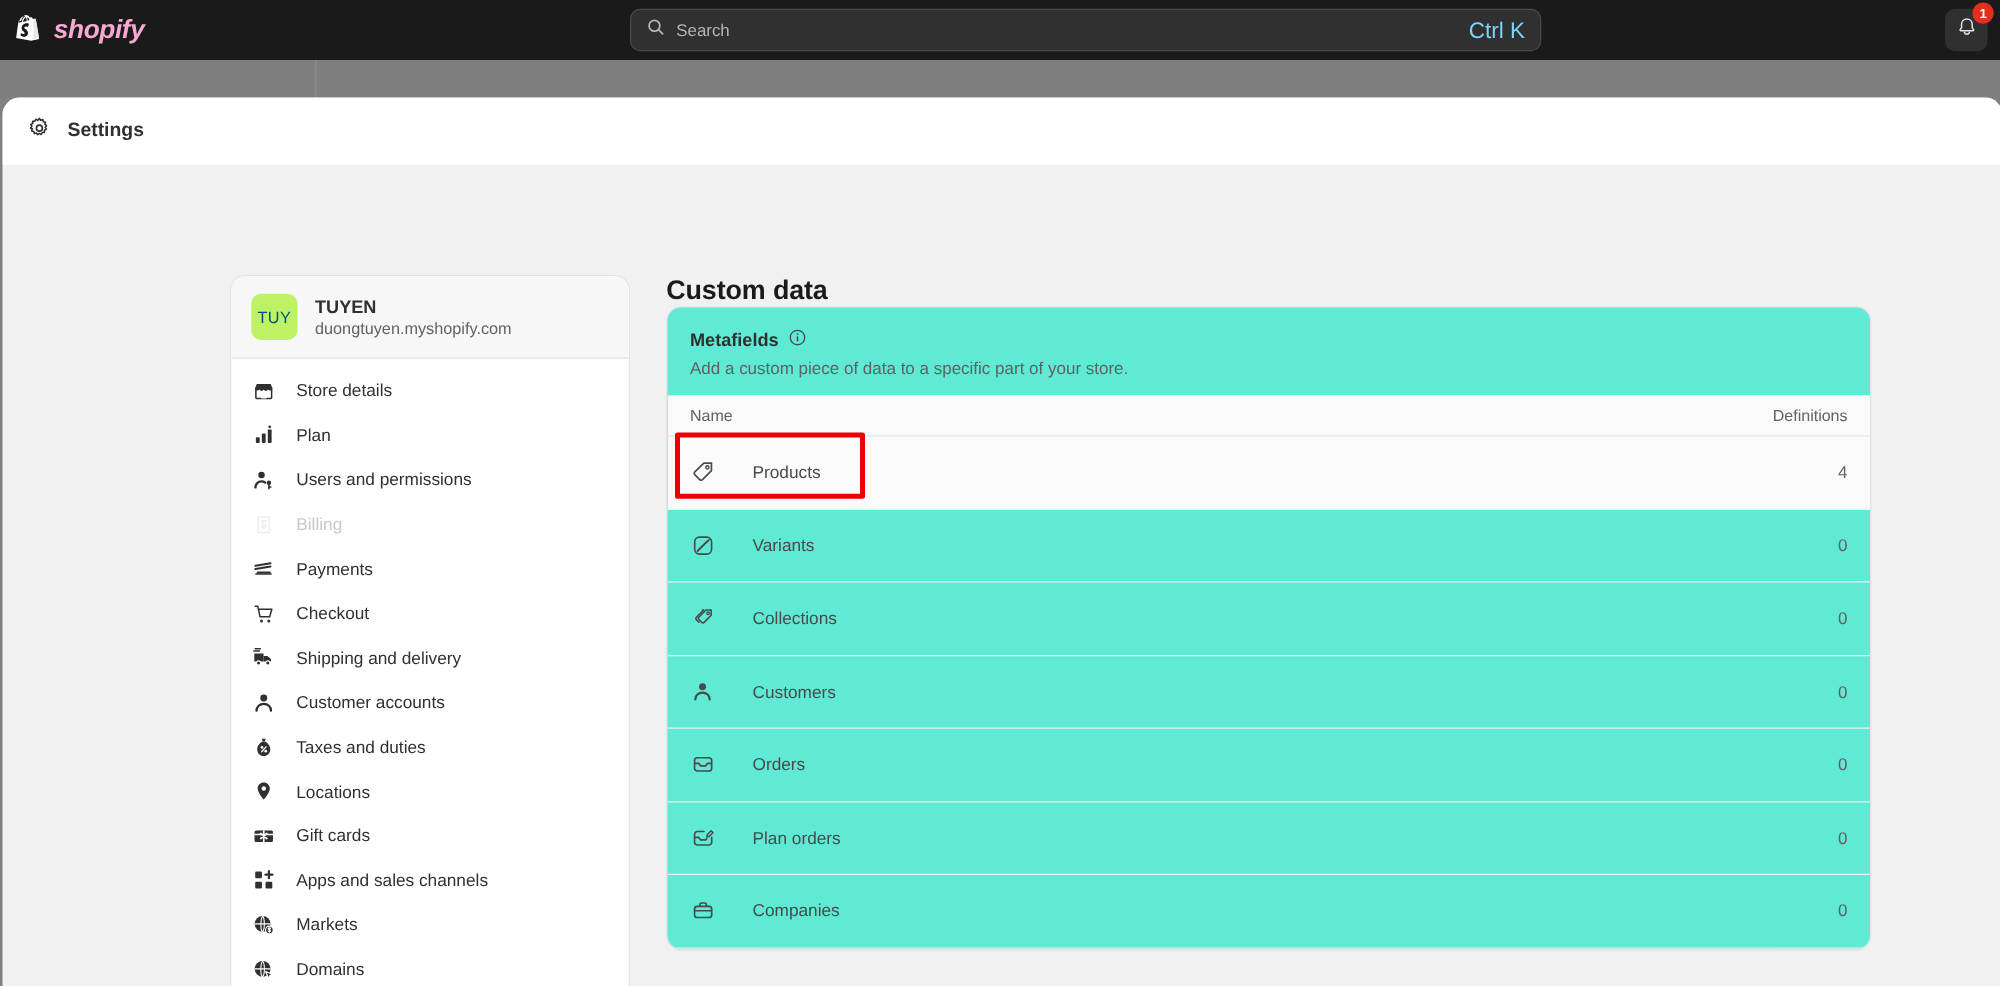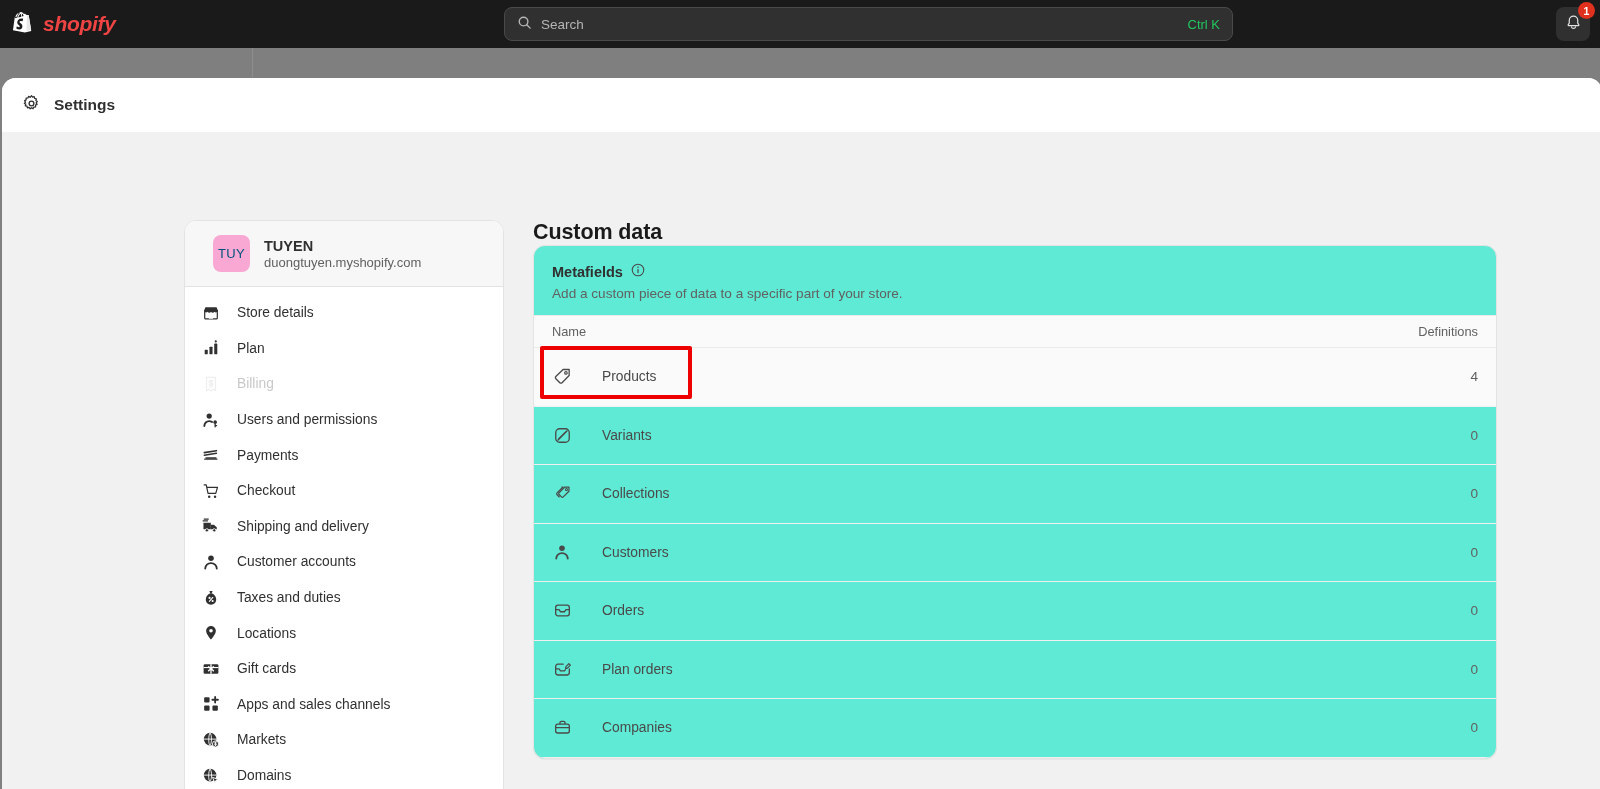--- a/index.html
+++ b/index.html
@@ -17,21 +17,21 @@
     width: 1600px; height: 48px;
     background: #1a1a1a;
     display: flex; align-items: center;
   }
   .logo {
     display: flex; align-items: center; gap: 7px;
     margin-left: 10px;
   }
   .logo-mark { width: 26px; height: 29px; display: block; }
   .logo-word {
-    color: #ef4444;
+    color: #f9a8d4;
     font-size: 21px;
     font-weight: 700;
     font-style: italic;
     letter-spacing: -0.3px;
     font-family: "Liberation Sans", sans-serif;
   }
   .search-wrap {
     position: absolute; left: 504px; top: 7px;
     width: 729px; height: 34px;
   }
@@ -44,22 +44,22 @@
     padding: 0 12px;
     cursor: text;
   }
   .search-icon { flex: 0 0 auto; display: block; margin-right: 9px; }
   .search-placeholder {
     flex: 1 1 auto;
     color: #b5b5b5;
     font-size: 13.5px;
   }
   .search-kbd {
-    color: #22c55e;
-    font-size: 13px;
+    color: #7dd3fc;
+    font-size: 18px;
   }
   .bell-btn {
     position: absolute; right: 10px; top: 7px;
     width: 34px; height: 34px;
     background: #303030;
     border-radius: 8px;
     display: flex; align-items: center; justify-content: center;
     cursor: pointer;
   }
   .bell-badge {
@@ -300,21 +300,21 @@
       </svg>
     </span>
     <span class="modal-header-title">Settings</span>
   </div>
 
   <div class="modal-body">
 
     <div class="sidebar">
 
       <div class="store-card">
-        <div class="avatar" style="background: #f9a8d4; margin-left: 12px;">TUY</div>
+        <div class="avatar" style="background: #bef264;">TUY</div>
         <div class="store-meta">
           <span class="store-name">TUYEN</span>
           <span class="store-domain">duongtuyen.myshopify.com</span>
         </div>
       </div>
 
       <div class="nav-list" id="nav-list">
           <div class="nav-item">
             <span class="nav-ico" style="color: rgb(48, 48, 48);">
               <svg width="18" height="18" viewBox="0 0 20 20">
@@ -329,39 +329,39 @@
             <span class="nav-ico" style="color: rgb(48, 48, 48);">
               <svg width="18" height="18" viewBox="0 0 20 20">
                 <rect x="3" y="12" width="3.4" height="5" rx=".7" fill="currentColor"></rect>
                 <rect x="8.3" y="8.6" width="3.4" height="8.4" rx=".7" fill="currentColor"></rect>
                 <rect x="13.6" y="5" width="3.4" height="12" rx=".7" fill="currentColor"></rect>
                 <circle cx="15.3" cy="2.7" r="1.2" fill="currentColor"></circle>
               </svg>
             </span>
             <span>Plan</span>
           </div>
-          <div class="nav-item disabled">
-            <span class="nav-ico" style="color: rgb(201, 201, 201);">
-              <svg width="18" height="18" viewBox="0 0 20 20">
-                <path d="M5 2.6h10v14.8l-2.5-1.6-2.5 1.6-2.5-1.6L5 17.4V2.6z" stroke="currentColor" fill="none" stroke-width="1.35" stroke-linecap="round" stroke-linejoin="round"></path>
-                <path d="M10 6v8M12 7.4c0-.9-.9-1.5-2-1.5s-2 .6-2 1.5.9 1.3 2 1.6 2 .7 2 1.6-.9 1.5-2 1.5-2-.6-2-1.5" stroke="currentColor" fill="none" stroke-width="1.35" stroke-linecap="round" stroke-linejoin="round"></path>
-              </svg>
-            </span>
-            <span>Billing</span>
-          </div>
           <div class="nav-item">
             <span class="nav-ico" style="color: rgb(48, 48, 48);">
               <svg width="18" height="18" viewBox="0 0 20 20">
                 <circle cx="8" cy="5.6" r="2.9" fill="currentColor"></circle>
                 <path d="M2.6 16.6c0-3.1 2.4-5.4 5.4-5.4 1.2 0 2.3.4 3.2 1" stroke="currentColor" fill="none" stroke-width="2.1" stroke-linecap="round"></path>
                 <circle cx="14.6" cy="12.4" r="2" fill="currentColor"></circle>
                 <path d="M14.6 14.4v3.2M14.6 16.2h1.6" stroke="currentColor" stroke-width="1.5" stroke-linecap="round"></path>
               </svg>
             </span>
             <span>Users and permissions</span>
+          </div>
+          <div class="nav-item disabled">
+            <span class="nav-ico" style="color: rgb(201, 201, 201);">
+              <svg width="18" height="18" viewBox="0 0 20 20">
+                <path d="M5 2.6h10v14.8l-2.5-1.6-2.5 1.6-2.5-1.6L5 17.4V2.6z" stroke="currentColor" fill="none" stroke-width="1.35" stroke-linecap="round" stroke-linejoin="round"></path>
+                <path d="M10 6v8M12 7.4c0-.9-.9-1.5-2-1.5s-2 .6-2 1.5.9 1.3 2 1.6 2 .7 2 1.6-.9 1.5-2 1.5-2-.6-2-1.5" stroke="currentColor" fill="none" stroke-width="1.35" stroke-linecap="round" stroke-linejoin="round"></path>
+              </svg>
+            </span>
+            <span>Billing</span>
           </div>
           <div class="nav-item">
             <span class="nav-ico" style="color: rgb(48, 48, 48);">
               <svg width="18" height="18" viewBox="0 0 20 20">
                 <path d="M2.6 7.4 16 5.2M2.6 10.2 16 8M4.6 13.3h10.8" stroke="currentColor" stroke-width="1.8" stroke-linecap="round"></path>
                 <path d="M3 14.6h13.6" stroke="currentColor" stroke-width="1.4" stroke-linecap="round"></path>
               </svg>
             </span>
             <span>Payments</span>
           </div>

